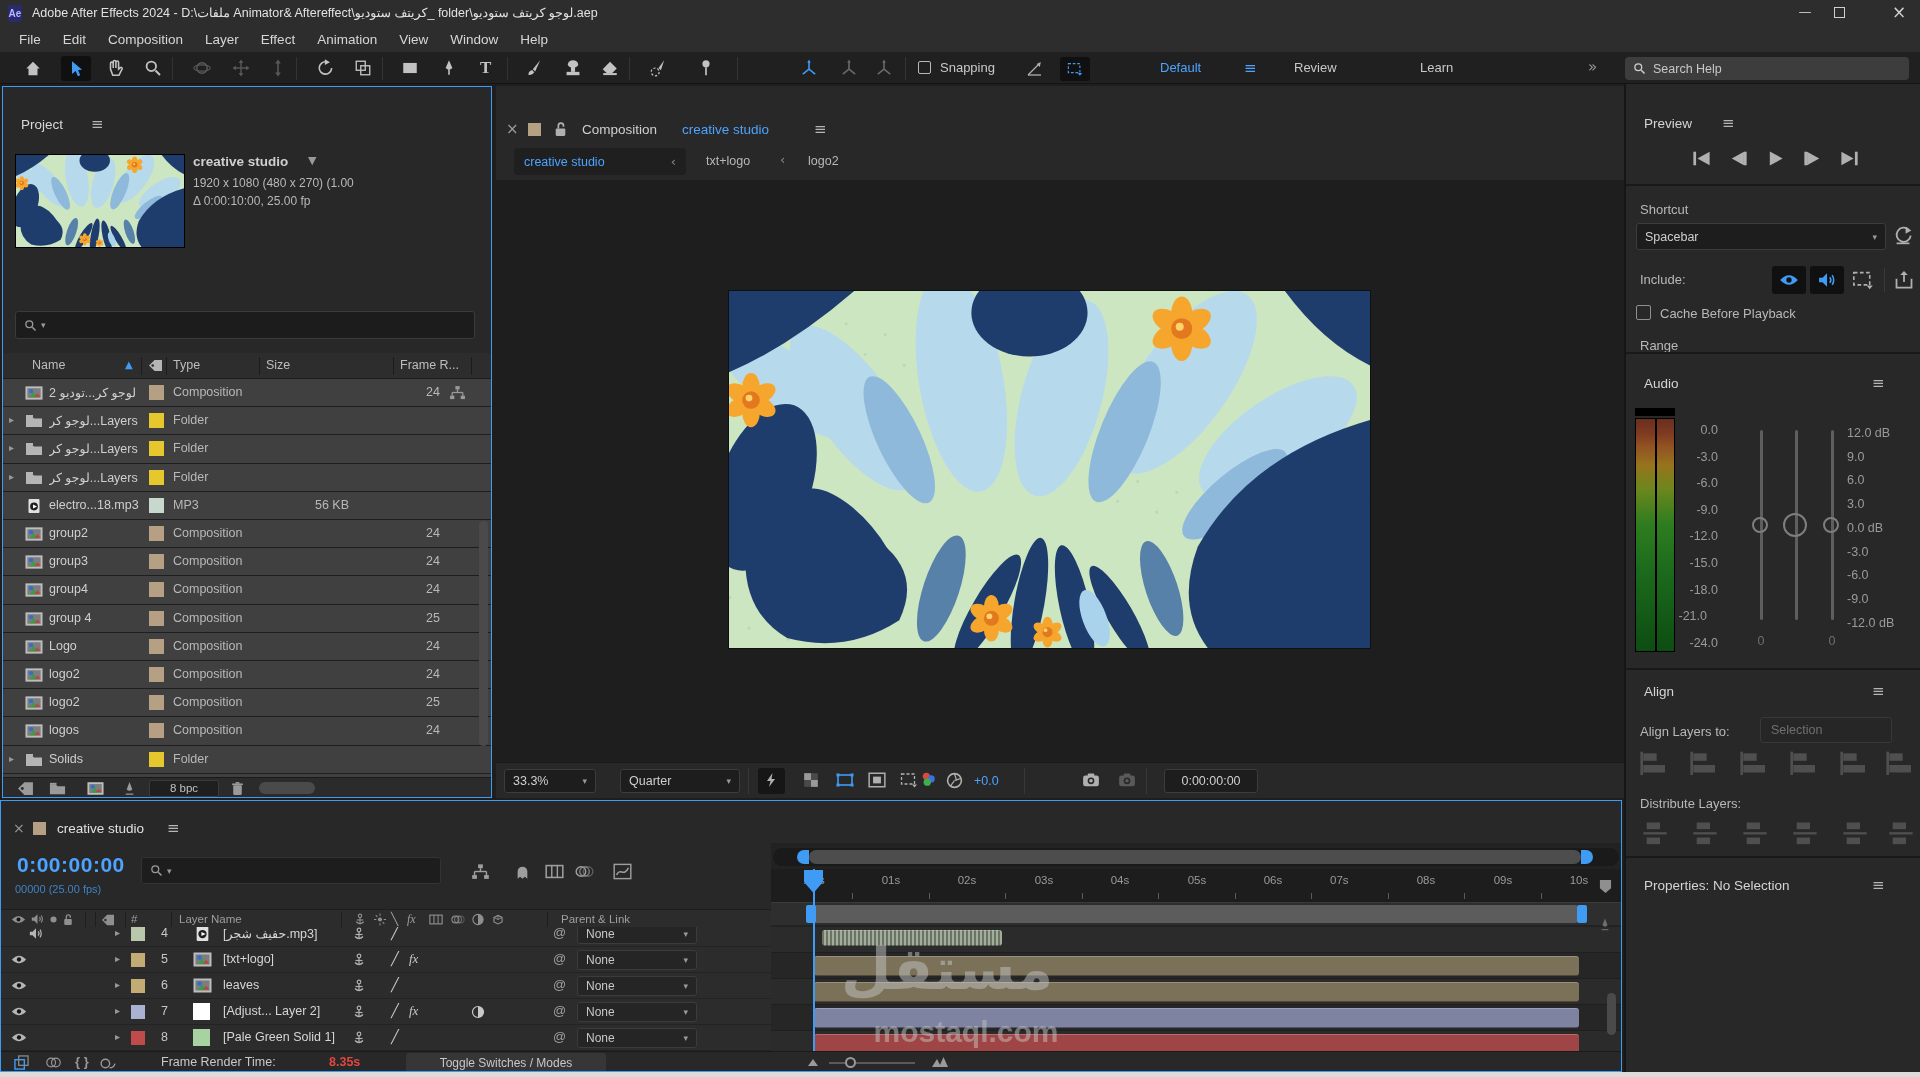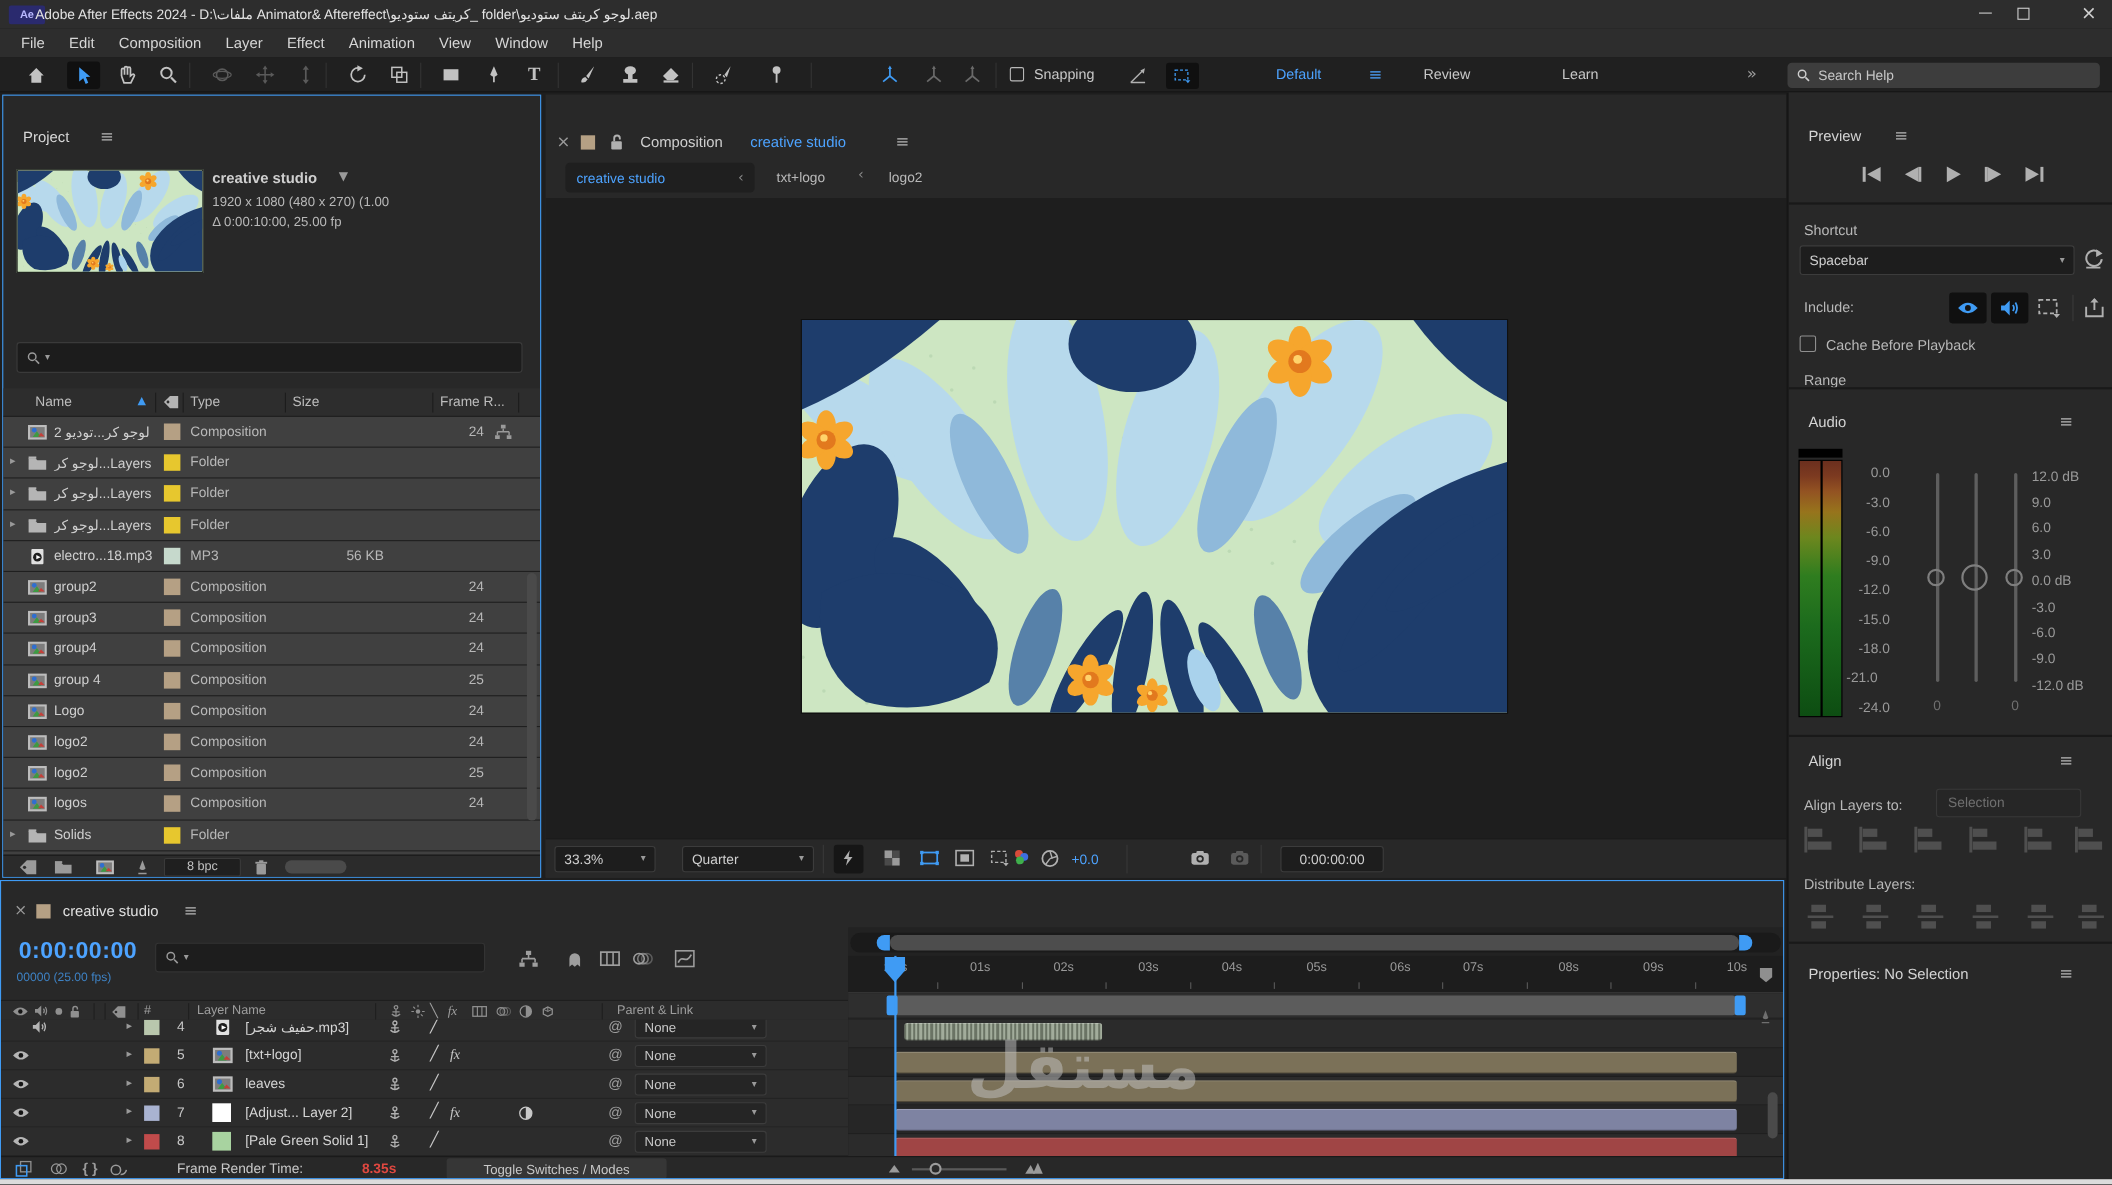--- a/index.html
+++ b/index.html
@@ -17,21 +17,21 @@
   .dd{background:#1d1d1d;border:1px solid #3c3c3c;border-radius:3px;color:#cfcfcf;display:flex;align-items:center;justify-content:space-between;padding:0 8px;font-size:12.5px}
   .hline{position:absolute;height:2px;background:#191919}
   .menu-ham{color:#b5b5b5;font-size:15px}
 </style>
 </head>
 <body>
 
 <div id="app">
 
   <div class="abs" id="titlebar" style="left:0;top:0;width:1920px;height:26px;background:#2d2d2d;display:flex;align-items:center">
-    <span class="abs" style="left:8px;top:5px;width:33px;height:17px;background:#2a2a6e;color:#b8b8ff;font-size:10px;font-weight:bold;
+    <span class="abs" style="left:8px;top:5px;width:14px;height:17px;background:#2a2a6e;color:#b8b8ff;font-size:10px;font-weight:bold;
                  display:flex;align-items:center;justify-content:center;border-radius:2px">Ae</span>
     <span class="abs" style="left:32px;top:5px;color:#e2e2e2;font-size:12.5px;white-space:nowrap">Adobe After Effects 2024 - D:\ملفات Animator&amp; Aftereffect\كريتف ستوديو_ folder\لوجو كريتف ستوديو.aep</span>
     <span class="abs glyph" style="left:1782px;top:0;width:46px;height:26px;text-align:center;line-height:24px;color:#cfcfcf">—</span>
     <span class="abs" style="left:1834px;top:7px;width:11px;height:11px;border:1px solid #cfcfcf"></span>
     <span class="abs glyph" style="left:1878px;top:0;width:42px;height:26px;text-align:center;line-height:24px;color:#cfcfcf;font-size:17px">×</span>
   </div>
 
   <div class="abs" id="menubar" style="left:0;top:26px;width:1920px;height:26px;background:#2d2d2d;display:flex;align-items:center;padding-left:8px;gap:0">
       <span style="padding:5px 11px;color:#d6d6d6;font-size:13.5px">File</span>
       <span style="padding:5px 11px;color:#d6d6d6;font-size:13.5px">Edit</span>
@@ -1388,21 +1388,22 @@
             <path d="M1 1 H13 V10 L7 15 L1 10 Z" fill="currentColor"></path>
           </svg>
         </span>
         <span class="ic" style="position:absolute;left:828px;top:74px;width:12px;height:15px;color:#6f6f6f">
           <svg viewBox="0 0 14 16">
             <path d="M7 1 L10 9 Q7 12 4 9 Z" fill="currentColor"></path>
             <line x1="3" y1="14" x2="11" y2="14" stroke="currentColor" stroke-width="1.3" fill="none"></line>
           </svg>
         </span>
         <div class="abs" style="left:836px;top:150px;width:9px;height:42px;background:#4a4a4a;border-radius:5px"></div>
-        <div class="abs" style="left:70px;top:92px;width:250px;text-align:right;color:#c4c4c4;opacity:.5;font-size:58px;font-weight:bold;font-family:'DejaVu Sans',sans-serif">مستقل</div>
+        <div class="abs" style="left:70px;top:92px;width:250px;text-align:left;color:#c4c4c4;opacity:.5;font-size:58px;font-weight:bold;font-family:'DejaVu Sans',sans-serif">مستقل</div>
+        <div class="abs" style="left:70px;top:172px;width:250px;text-align:center;color:#c4c4c4;opacity:.5;font-size:30px;font-weight:bold">mostaql.com</div>
       </div>
 
     <div class="abs" id="tl-footer" style="left:0;top:250px;width:1620px;height:21px;background:#282828;border-top:1px solid #1a1a1a">
       <div id="tl-footer-icons-host">
           <span class="ic" style="position:absolute;left:12px;top:3px;width:17px;height:15px;color:#9a9a9a">
             <svg viewBox="0 0 16 16">
               <rect x="5" y="1" width="10" height="10" fill="none" stroke="#8f8f8f" stroke-width="1.3"></rect>
               <rect x="1" y="5" width="10" height="10" fill="none" stroke="#3f9bf4" stroke-width="1.5"></rect>
             </svg>
           </span>

